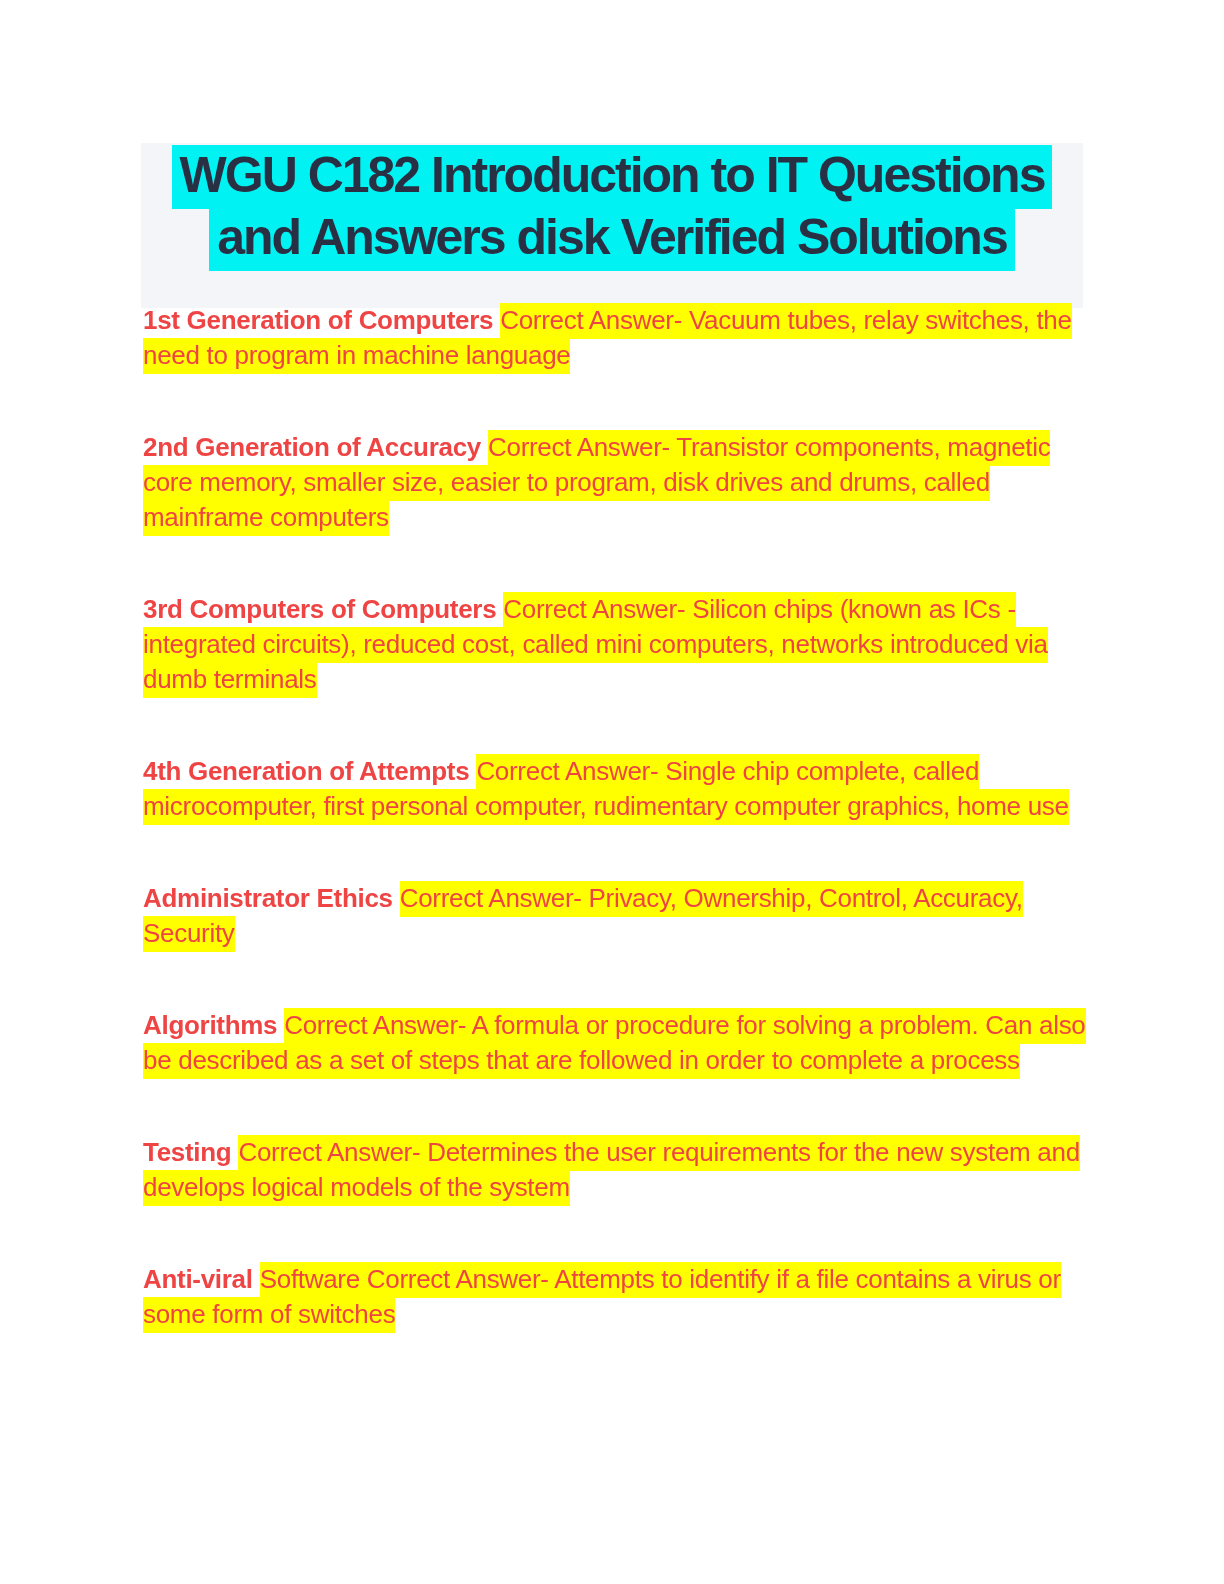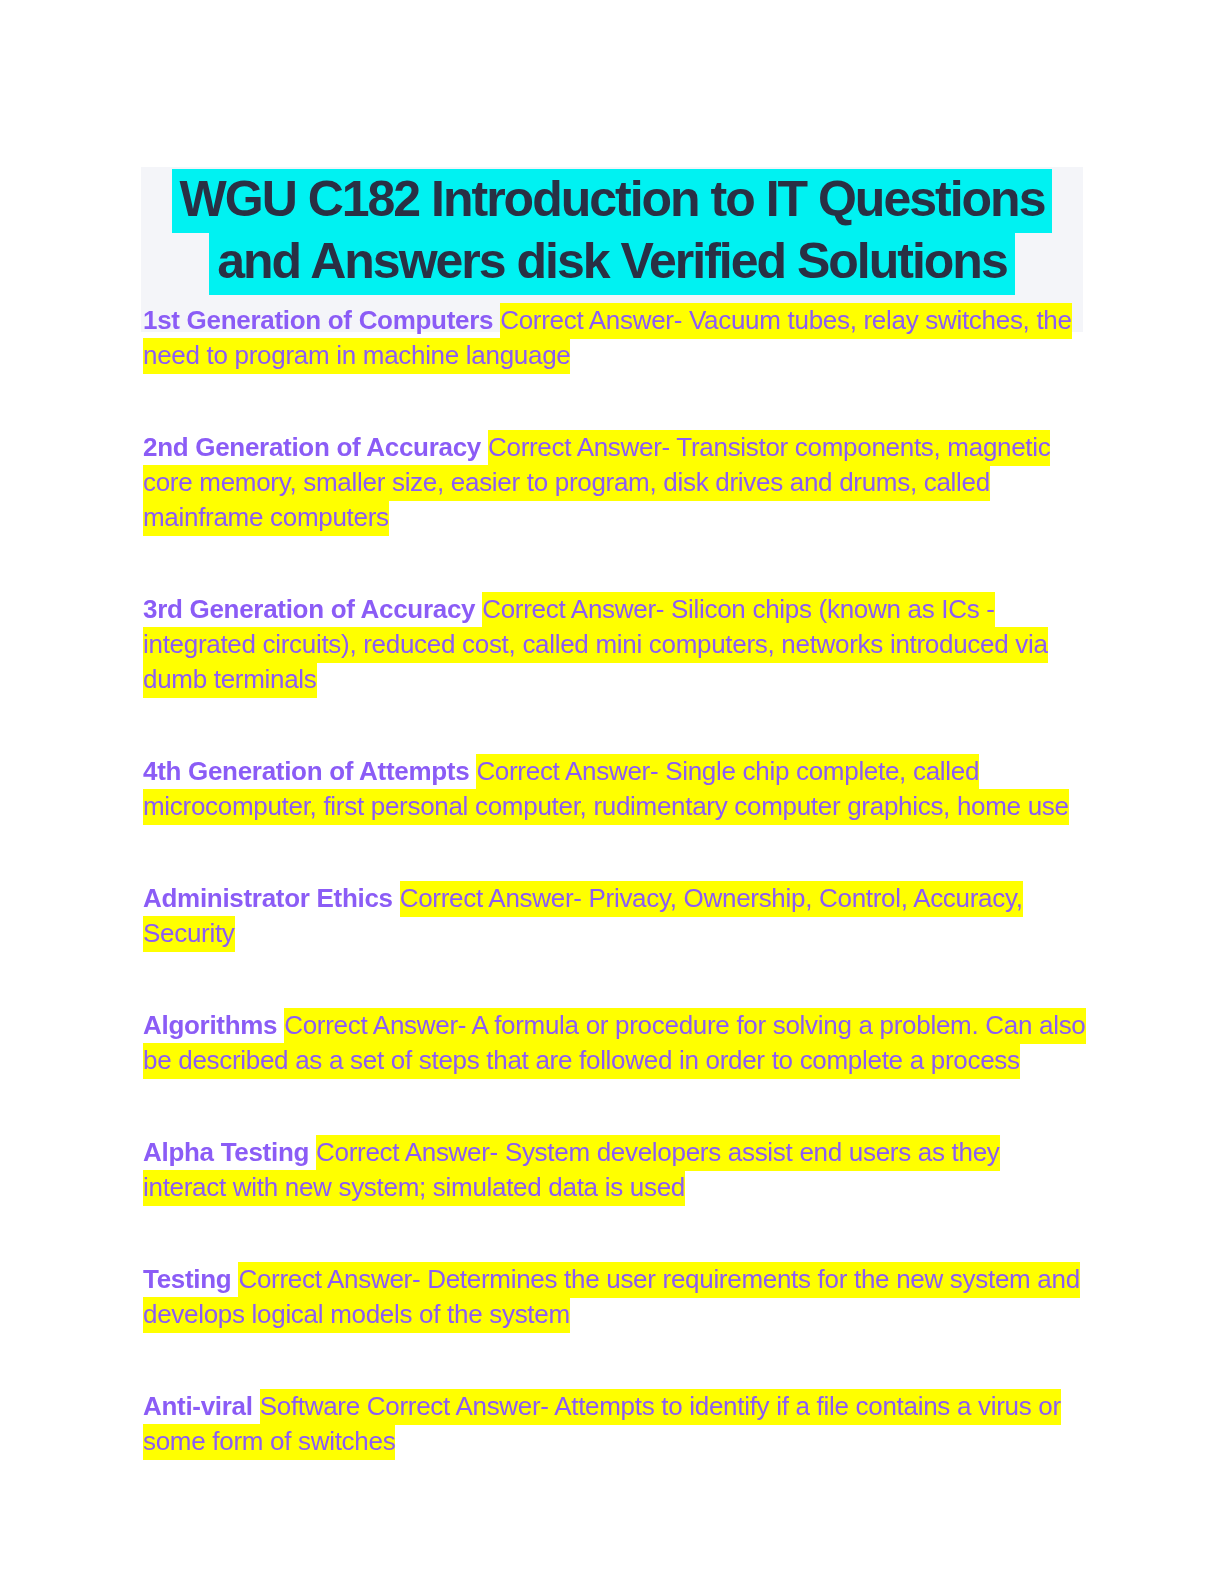--- a/index.html
+++ b/index.html
@@ -22,21 +22,20 @@
     background: #ffffff;
   }
   .header-box {
     position: absolute;
     left: 141px;
     top: 143px;
     width: 942px;
     height: 165px;
     background: #f4f5f9;
     text-align: center;
-    margin-top: 24px;
   }
   .title {
     margin: 0;
     padding-top: 1px;
     font-size: 50px;
     font-weight: bold;
     line-height: 62px;
     letter-spacing: -2px;
     color: #293044;
   }
@@ -52,21 +51,21 @@
     position: absolute;
     left: 143px;
     top: 303px;
     width: 945px;
   }
   .entry {
     margin: 0 0 57px 0;
     font-size: 26px;
     line-height: 35px;
     letter-spacing: -0.3px;
-    color: #8b5cf6;
+    color: #ef4444;
   }
   .term {
     font-weight: bold;
   }
   .answer {
     margin-left: 7px;
   }
   .hl-yellow {
     background: #ffff00;
     padding: 2px 0 4px 0;
@@ -80,22 +79,21 @@
   <div class="header-box">
     <h1 class="title">
       <span class="title-line"><span class="hl-cyan">WGU C182 Introduction to IT Questions</span></span>
       <span class="title-line"><span class="hl-cyan">and Answers disk Verified Solutions</span></span>
     </h1>
   </div>
 
   <div class="content">
     <p class="entry"><span class="term">1st Generation of Computers</span><span class="answer hl-yellow">Correct Answer- Vacuum tubes, relay switches, the need to program in machine language</span></p>
     <p class="entry"><span class="term">2nd Generation of Accuracy</span><span class="answer hl-yellow">Correct Answer- Transistor components, magnetic core memory, smaller size, easier to program, disk drives and drums, called mainframe computers</span></p>
-    <p class="entry"><span class="term">3rd Generation of Accuracy</span><span class="answer hl-yellow">Correct Answer- Silicon chips (known as ICs - integrated circuits), reduced cost, called mini computers, networks introduced via dumb terminals</span></p>
+    <p class="entry"><span class="term">3rd Computers of Computers</span><span class="answer hl-yellow">Correct Answer- Silicon chips (known as ICs - integrated circuits), reduced cost, called mini computers, networks introduced via dumb terminals</span></p>
     <p class="entry"><span class="term">4th Generation of Attempts</span><span class="answer hl-yellow">Correct Answer- Single chip complete, called microcomputer, first personal computer, rudimentary computer graphics, home use</span></p>
     <p class="entry"><span class="term">Administrator Ethics</span><span class="answer hl-yellow">Correct Answer- Privacy, Ownership, Control, Accuracy, Security</span></p>
     <p class="entry"><span class="term">Algorithms</span><span class="answer hl-yellow">Correct Answer- A formula or procedure for solving a problem. Can also be described as a set of steps that are followed in order to complete a process</span></p>
-    <p class="entry"><span class="term">Alpha Testing</span><span class="answer hl-yellow">Correct Answer- System developers assist end users as they interact with new system; simulated data is used</span></p>
     <p class="entry"><span class="term">Testing</span><span class="answer hl-yellow">Correct Answer- Determines the user requirements for the new system and develops logical models of the system</span></p>
     <p class="entry"><span class="term">Anti-viral</span><span class="answer hl-yellow">Software Correct Answer- Attempts to identify if a file contains a virus or some form of switches</span></p>
   </div>
 
 </div>
 
 </body></html>

